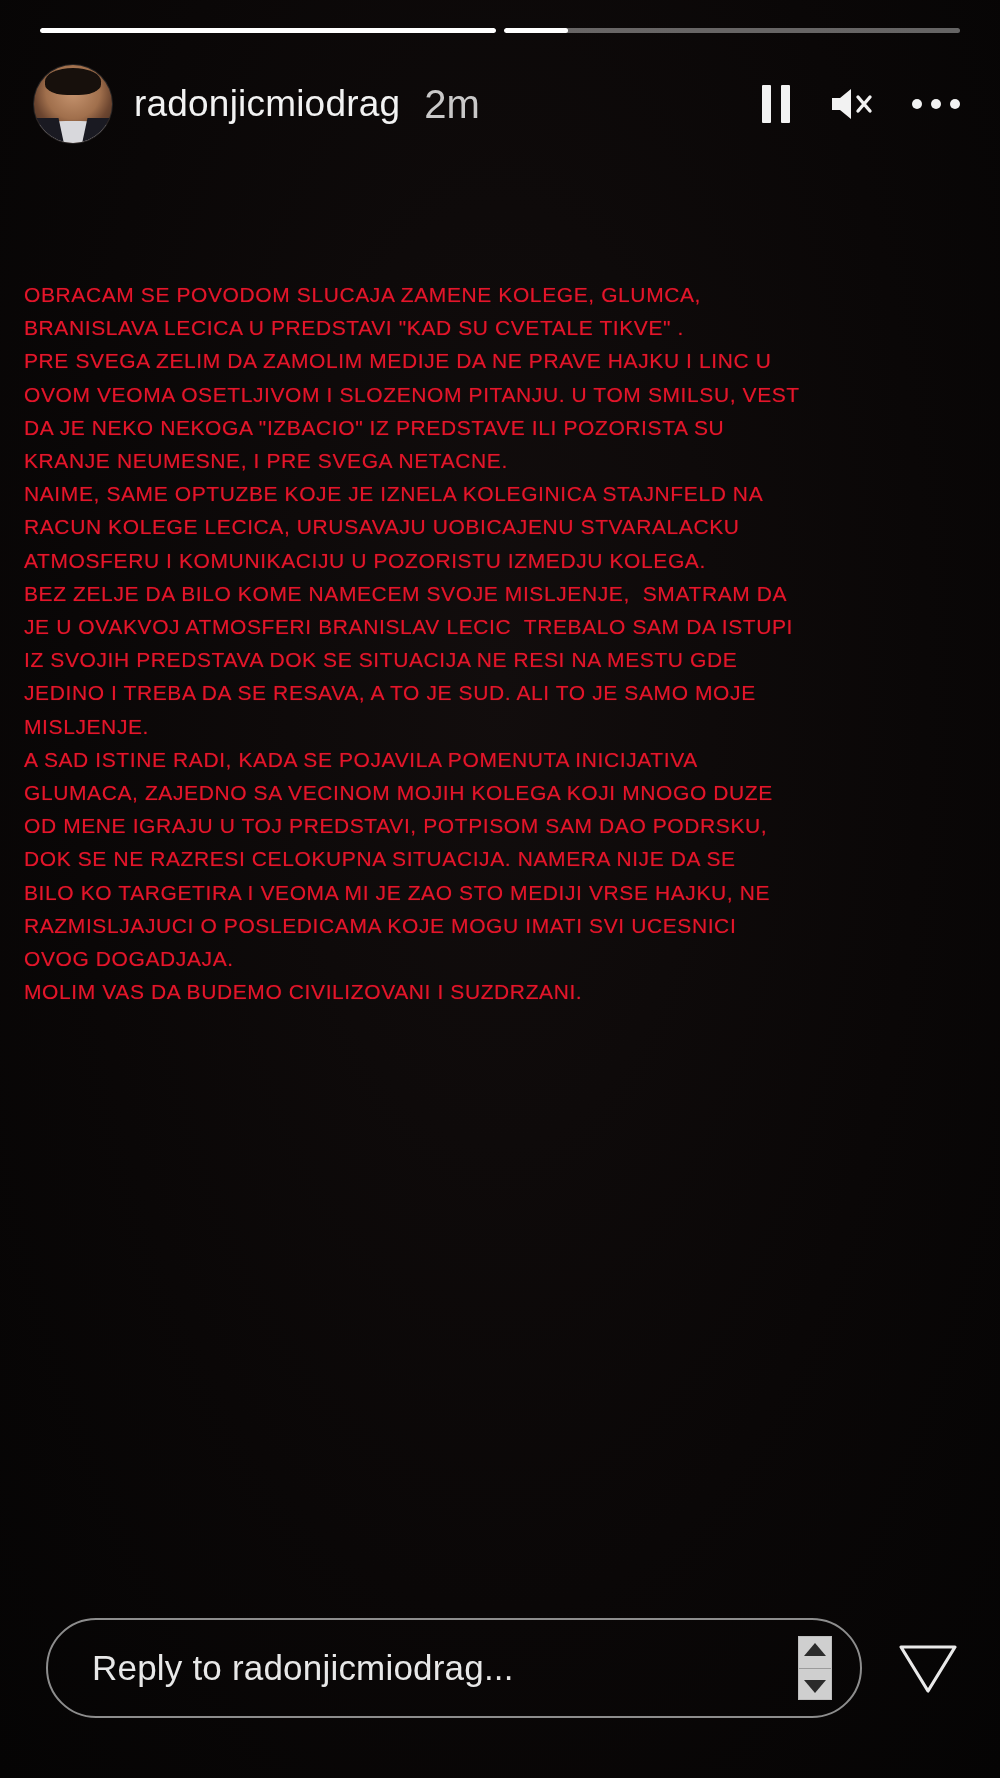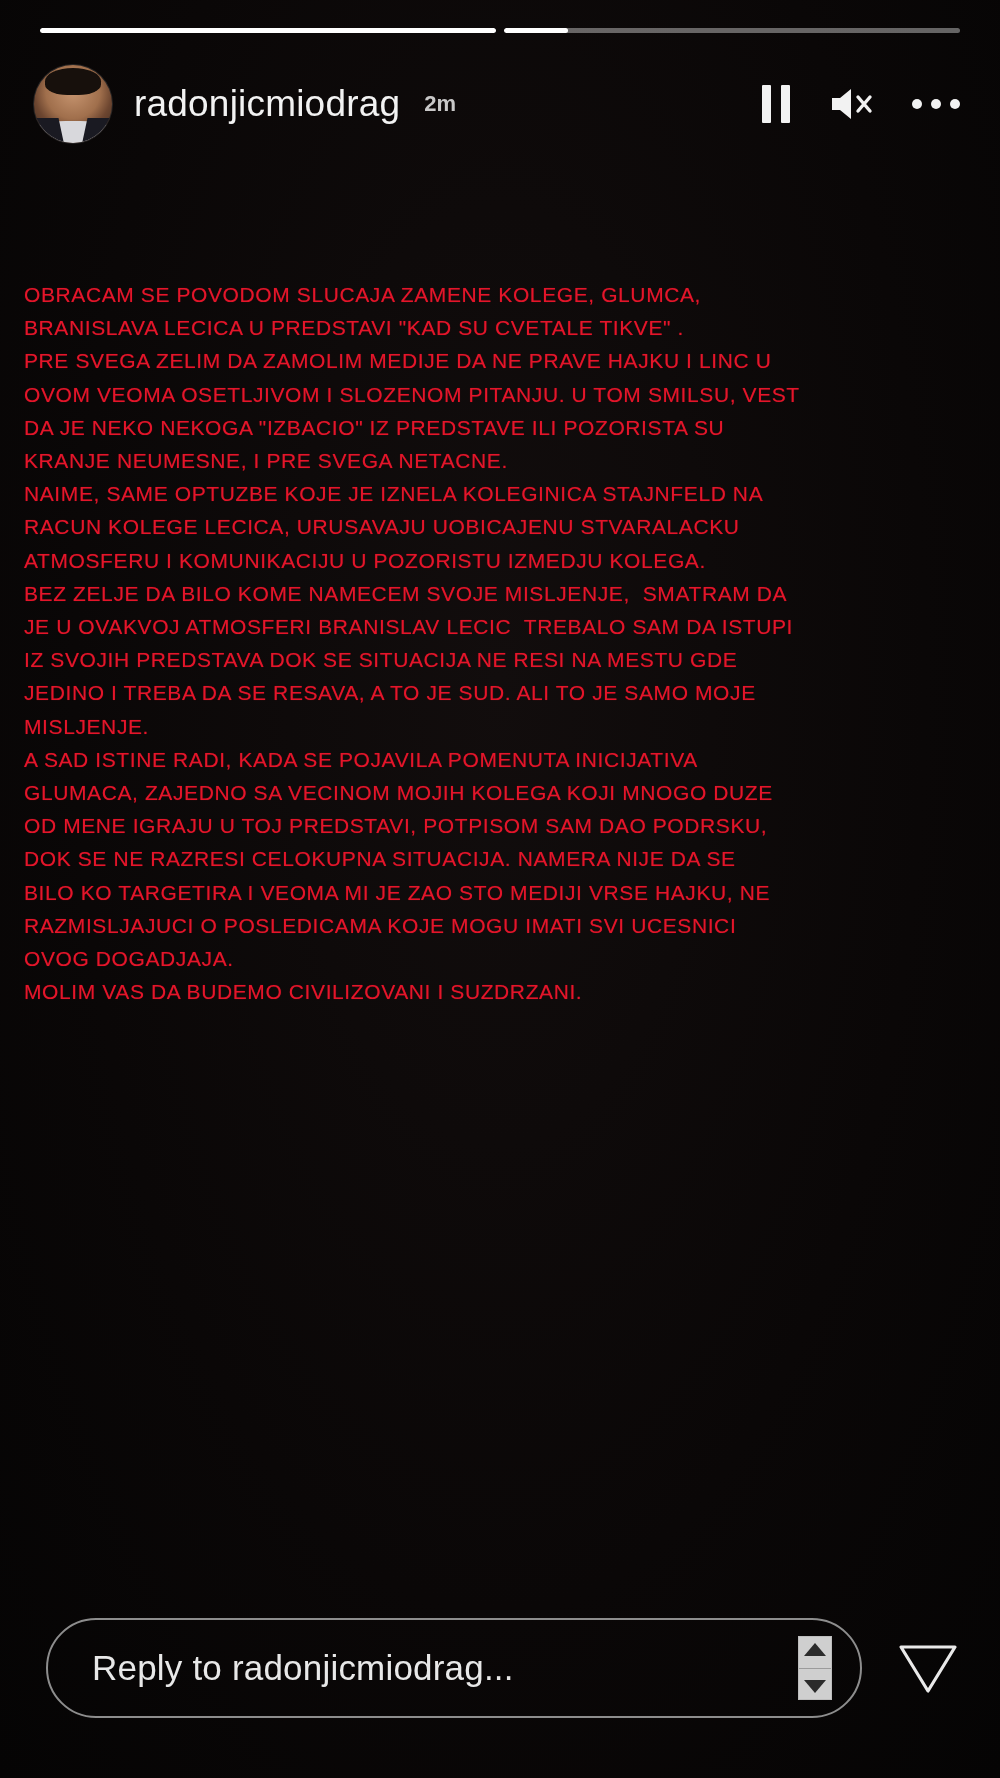--- a/index.html
+++ b/index.html
@@ -98,23 +98,22 @@
   .username {
     margin-left: 22px;
     color: #f2f2f2;
     font-size: 37px;
     letter-spacing: 0.2px;
     white-space: nowrap;
   }
   .timestamp {
     margin-left: 24px;
     color: #d9d9d9;
-    font-size: 22px;
+    font-size: 40px;
     opacity: 0.92;
-    font-weight: bold;
   }
   .header-actions {
     margin-left: auto;
     display: flex;
     align-items: center;
     gap: 38px;
     padding-right: 10px;
   }
   .icon-btn {
     display: flex;

